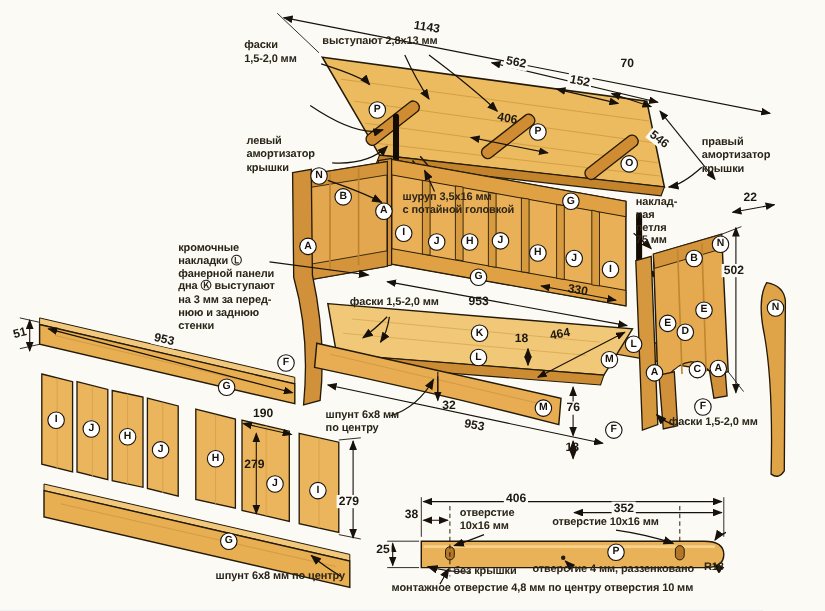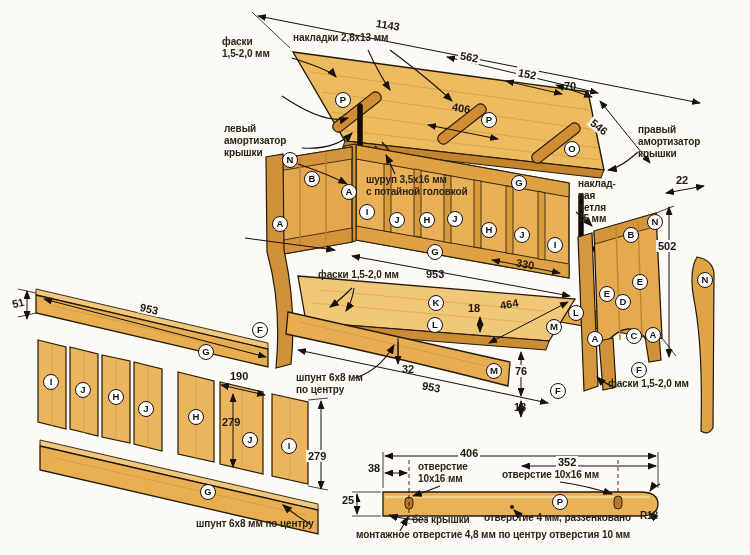--- a/index.html
+++ b/index.html
@@ -195,50 +195,57 @@
     <path d="M660,484 Q652,488 650,491" marker-end="url(#ar)"></path>
     <path d="M428,520 Q405,520 389,515" marker-end="url(#ar)"></path>
     <path d="M520,514 Q516,512 514,510" marker-end="url(#ar)"></path>
     <path d="M654,517 L649,513" marker-end="url(#ar)"></path>
     <path d="M400,531 Q405,522 408,517" marker-end="url(#ar)"></path>
   </g>
 </svg>
 
 <div class="lbl" style="left:222px;top:36px">фаски
 1,5-2,0 мм</div>
-<div class="lbl" style="left:293px;top:32px">накладки 2,8х13 мм</div>
+<div class="lbl" style="left:293px;top:32px">выступают 2,8х13 мм</div>
 <div class="lbl" style="left:224px;top:123px">левый
 амортизатор
 крышки</div>
 <div class="lbl" style="left:638px;top:124px">правый
 амортизатор
 крышки</div>
 <div class="lbl" style="left:366px;top:174px">шуруп 3,5х16 мм
 с потайной головкой</div>
 <div class="lbl" style="left:578px;top:178px">наклад-
 ная
 петля
 75 мм</div>
+<div class="lbl" style="left:162px;top:220px">кромочные
+накладки Ⓛ
+фанерной панели
+дна Ⓚ выступают
+на 3 мм за перед-
+нюю и заднюю
+стенки</div>
 <div class="lbl" style="left:318px;top:269px">фаски 1,5-2,0 мм</div>
 <div class="lbl" style="left:296px;top:372px">шпунт 6х8 мм
 по центру</div>
 <div class="lbl" style="left:608px;top:378px">фаски 1,5-2,0 мм</div>
 <div class="lbl" style="left:196px;top:518px">шпунт 6х8 мм по центру</div>
 <div class="lbl" style="left:418px;top:461px">отверстие
 10х16 мм</div>
 <div class="lbl" style="left:502px;top:469px">отверстие 10х16 мм</div>
 <div class="lbl" style="left:412px;top:514px">без крышки</div>
 <div class="lbl" style="left:484px;top:512px">отверстие 4 мм, раззенковано</div>
 <div class="lbl" style="left:640px;top:510px">R18</div>
 <div class="lbl" style="left:356px;top:529px">монтажное отверстие 4,8 мм по центру отверстия 10 мм</div>
 
 <div class="dimt wbg" style="left:374px;top:19px;transform:rotate(9deg)">1143</div>
 <div class="dimt wbg" style="left:458px;top:51px;transform:rotate(11deg)">562</div>
 <div class="dimt wbg" style="left:516px;top:68px;transform:rotate(11deg)">152</div>
-<div class="dimt" style="left:564px;top:80px">70</div>
+<div class="dimt" style="left:564px;top:52px">70</div>
 <div class="dimt" style="left:452px;top:102px;transform:rotate(10deg)">406</div>
 <div class="dimt wbg" style="left:588px;top:121px;transform:rotate(38deg)">546</div>
 <div class="dimt" style="left:676px;top:174px">22</div>
 <div class="dimt wbg" style="left:656px;top:240px">502</div>
 <div class="dimt" style="left:426px;top:268px">953</div>
 <div class="dimt" style="left:516px;top:258px;transform:rotate(10deg)">330</div>
 <div class="dimt" style="left:12px;top:297px;transform:rotate(-14deg)">51</div>
 <div class="dimt wbg" style="left:138px;top:303px;transform:rotate(13deg)">953</div>
 <div class="dimt wbg" style="left:228px;top:370px">190</div>
 <div class="dimt" style="left:222px;top:416px">279</div>

